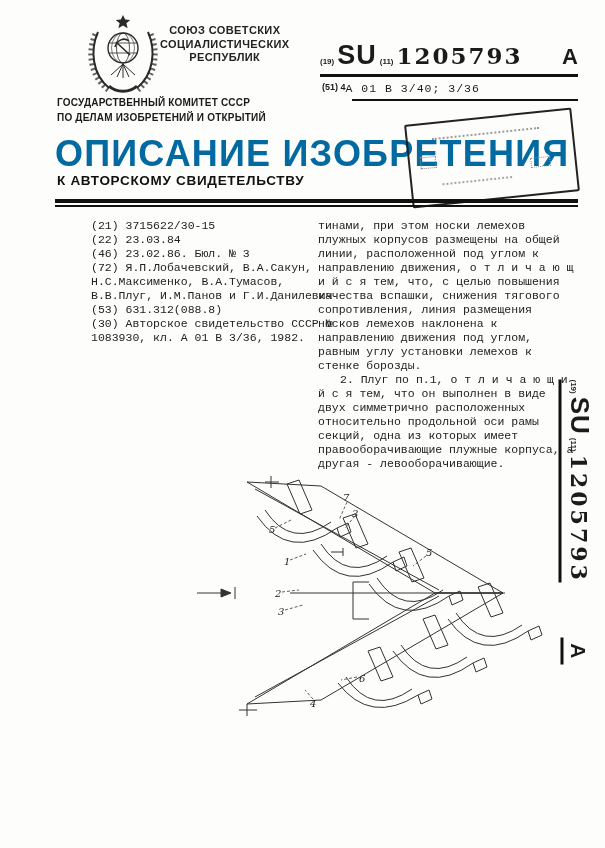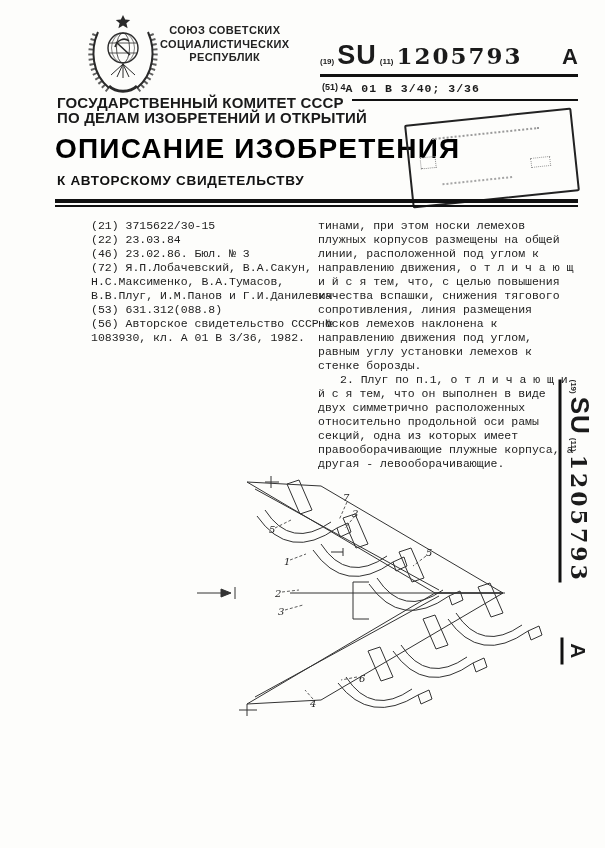--- a/index.html
+++ b/index.html
@@ -9,40 +9,40 @@
     font-family:"Liberation Sans", sans-serif;
   }
   .abs { position:absolute; }
 
   
   .union {
     left:160px; top:24px; font-size:11px; font-weight:bold;
     line-height:13.5px; letter-spacing:.4px; color:#222;text-align:center;
   }
   .committee {
-    left:57px; top:96px; font-size:15px; font-weight:bold;
+    left:57px; top:96px; font-size:10px; font-weight:bold;
     line-height:14.5px; letter-spacing:.2px; color:#1a1a1a;
   }
-  .doc-title { left:55px; top:133px; font-size:28px; font-weight:bold; letter-spacing:1.2px; color:#000000; }
+  .doc-title { left:55px; top:133px; font-size:36px; font-weight:bold; letter-spacing:1.2px; color:#0369a1; }
   .doc-subtitle { left:57px; top:173px; font-size:13.5px; font-weight:bold; letter-spacing:.7px; color:#111; }
 
   .publine { left:320px; top:40px; width:258px; }
   .pub-group {
     display:flex; align-items:baseline; justify-content:space-between;
     border-bottom:3px solid #111; padding-bottom:3px;
   }
   .pub-left { display:flex; align-items:baseline; gap:3px; }
   .code-sm { font-size:8px; font-weight:bold; }
   .pub-su { font-size:27px; font-weight:bold; letter-spacing:1px; }
   .pub-num { font-family:"DejaVu Serif", serif; font-size:23px; font-weight:bold; letter-spacing:2px; }
   .pub-kind { font-size:22px; font-weight:bold; }
 
   .ipcline { left:322px; top:82px; display:flex; align-items:flex-start; }
   .ipc-code { font-size:9px; font-weight:bold; }
-  .ipc-text { font-family:"Liberation Mono","DejaVu Sans Mono",monospace; font-size:11.5px; font-weight:bold; letter-spacing:1px; }
+  .ipc-text { font-family:"Liberation Mono","DejaVu Sans Mono",monospace; font-size:11.5px; font-weight:normal; letter-spacing:1px; }
   .ipc-rule { left:352px; top:99px; width:226px; height:2px; background:#111; }
 
   
   .stamp {
     left:408px; top:116px; width:164px; height:80px;
     border:2px solid #222; border-radius:2px; transform:rotate(-6deg);
   }
   .stamp .mark { position:absolute; }
   .m1 { left:24px; top:14px; width:108px; height:0; border-top:2px dotted #9a9a9a; }
   .m2 { left:10px; top:32px; width:14px; height:10px; border:1px dotted #8e8e8e; }
@@ -139,21 +139,21 @@
 
   <div class="abs main-rule"></div>
   <div class="abs main-rule2"></div>
 
   <div class="abs col col-left">
     <p><span>(21)</span> <span>3715622/30-15</span></p>
     <p><span>(22)</span> <span>23.03.84</span></p>
     <p><span>(46)</span> <span>23.02.86. Бюл. № 3</span></p>
     <p><span>(72)</span> <span>Я.П.Лобачевский, В.А.Сакун, Н.С.Максименко, В.А.Тумасов, В.В.Плуг, И.М.Панов и Г.И.Данилевич</span></p>
     <p><span>(53)</span> <span>631.312(088.8)</span></p>
-    <p><span>(56)</span> <span>Авторское свидетельство СССР № 1083930, кл. A 01 B 3/36, 1982.</span></p>
+    <p><span>(30)</span> <span>Авторское свидетельство СССР № 1083930, кл. A 01 B 3/36, 1982.</span></p>
   </div>
 
   <div class="abs col col-right">
     <p class="p1">тинами, при этом носки лемехов плужных корпусов размещены на общей линии, расположенной под углом к направлению движения, о т л и ч а ю щ и й с я тем, что, с целью повышения качества вспашки, снижения тягового сопротивления, линия размещения носков лемехов наклонена к направлению движения под углом, равным углу установки лемехов к стенке борозды.</p>
     <p class="p2">2. Плуг по п.1, о т л и ч а ю щ и й с я тем, что он выполнен в виде двух симметрично расположенных относительно продольной оси рамы секций, одна из которых имеет правооборачивающие плужные корпуса, а другая - левооборачивающие.</p>
   </div>
 
   <div class="abs side-num">
     <span class="side-left">
       <span class="code-sm">(19)</span>

